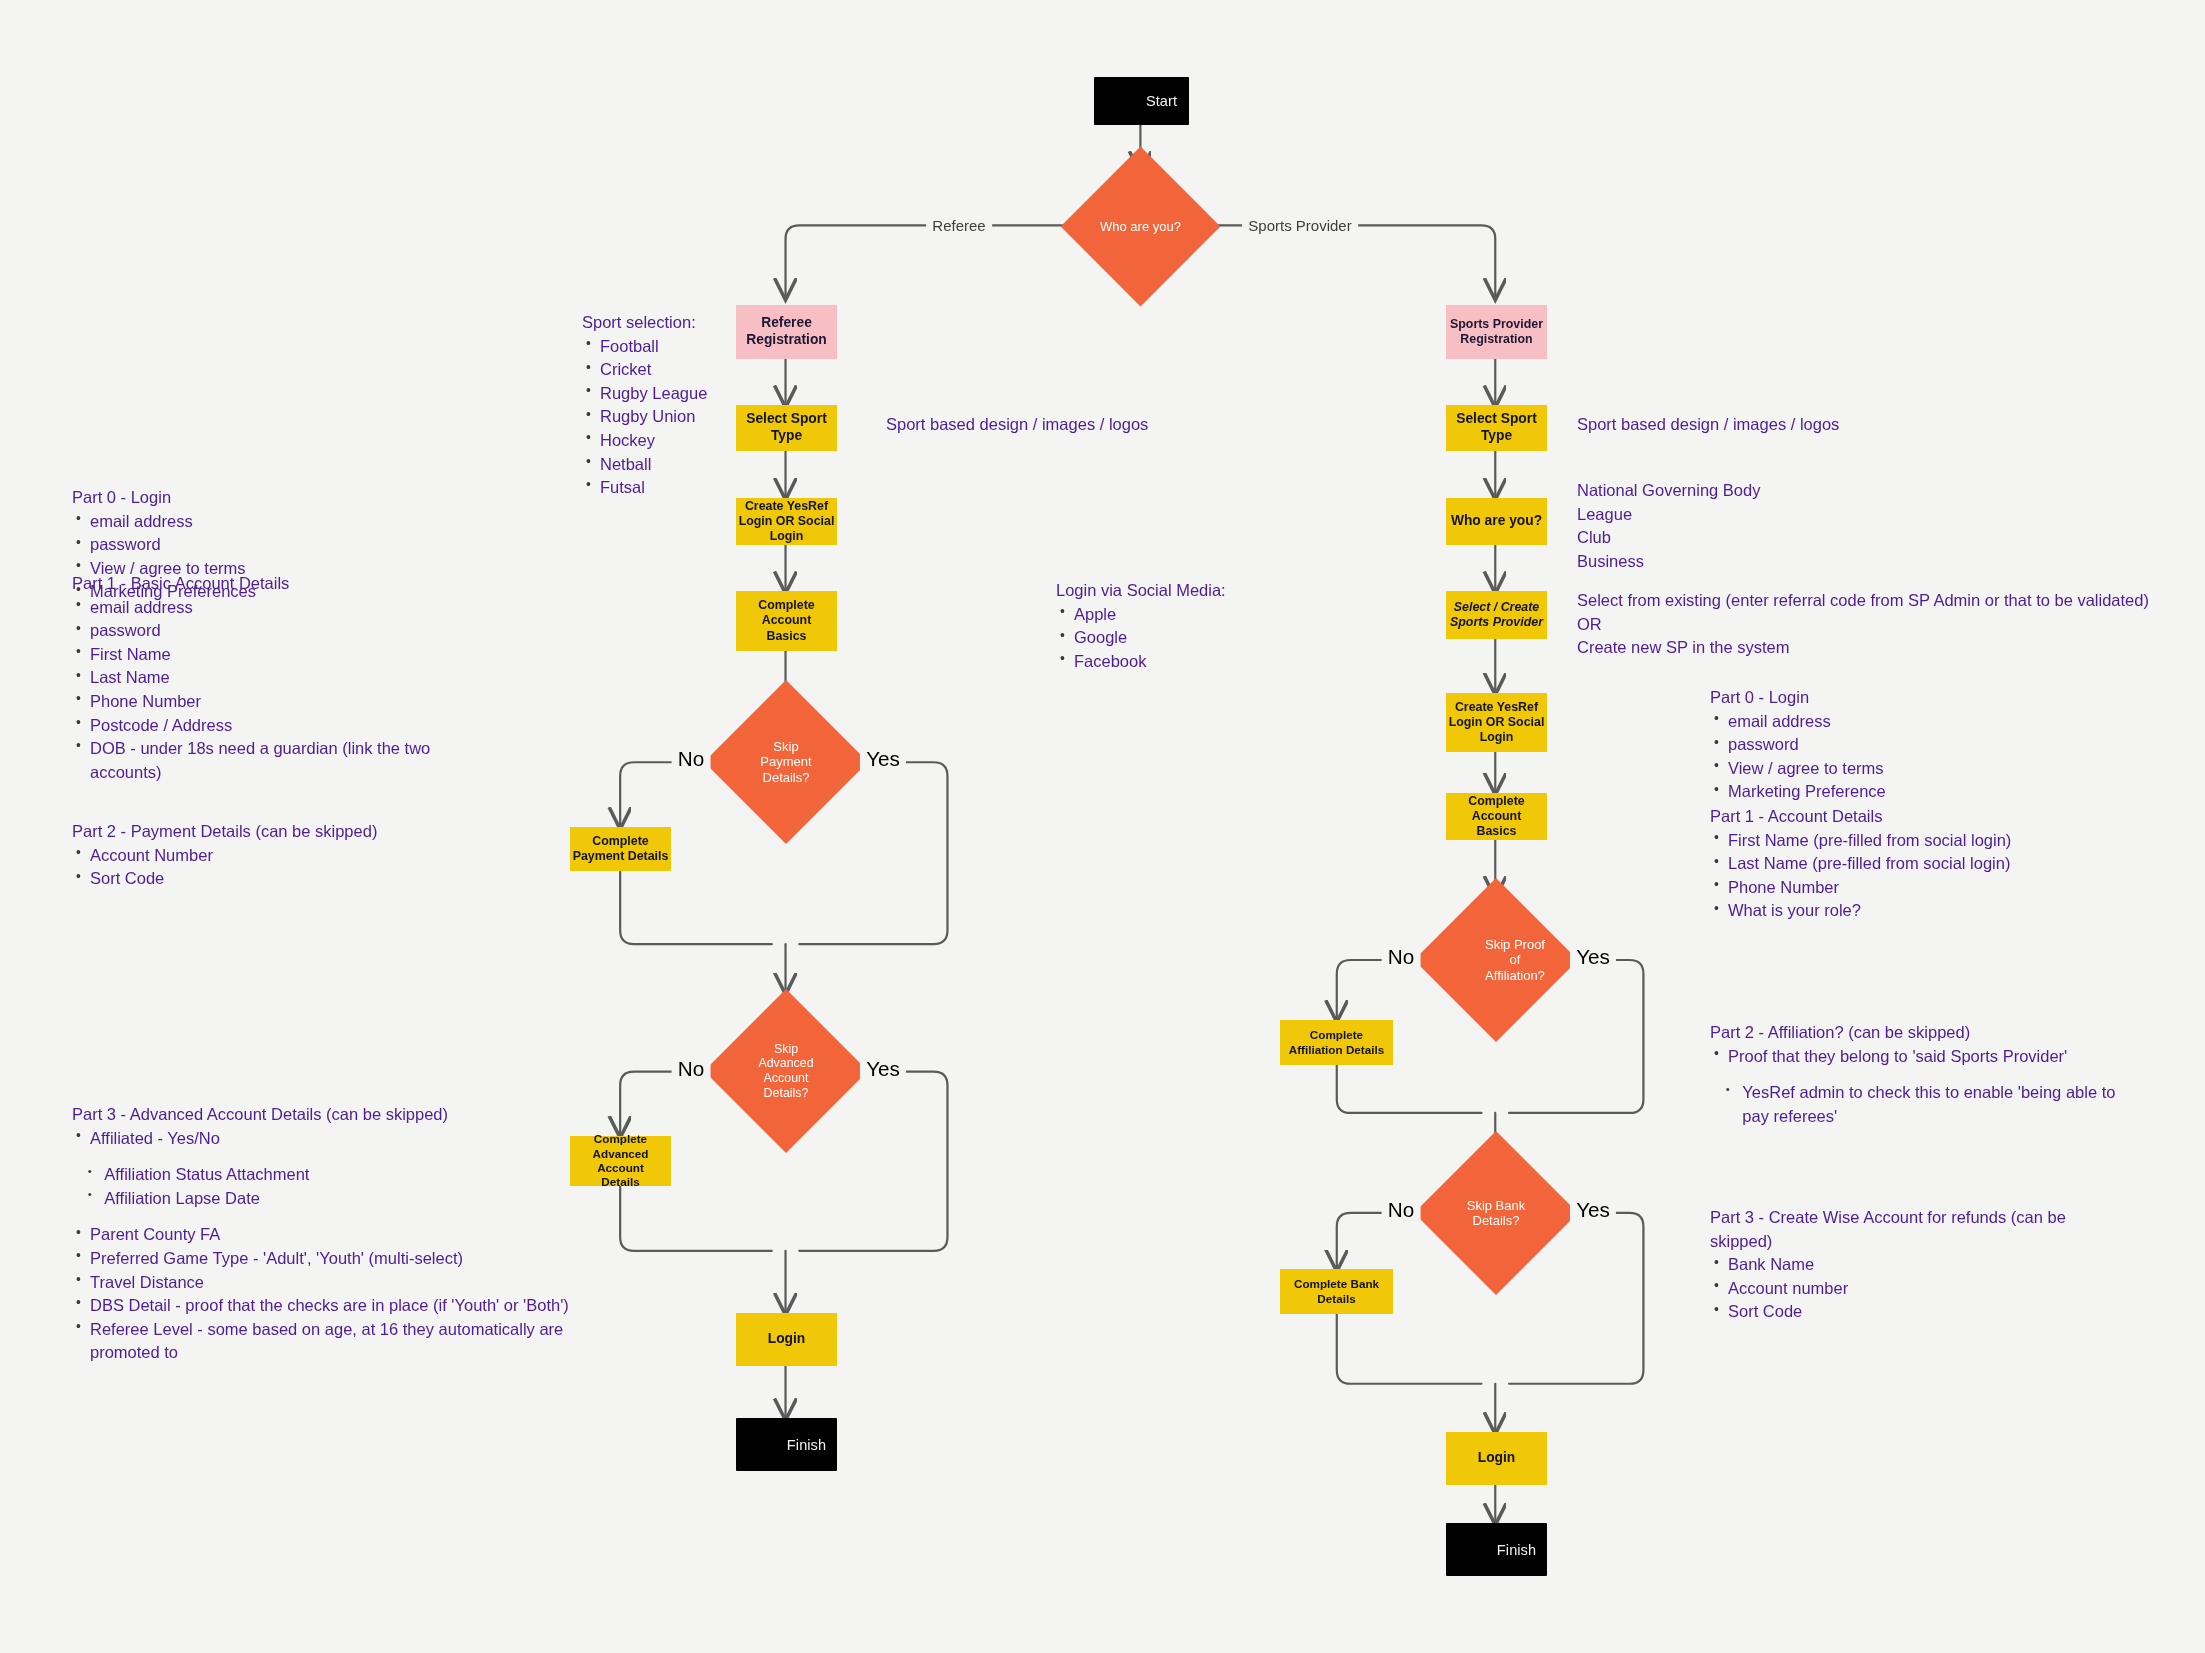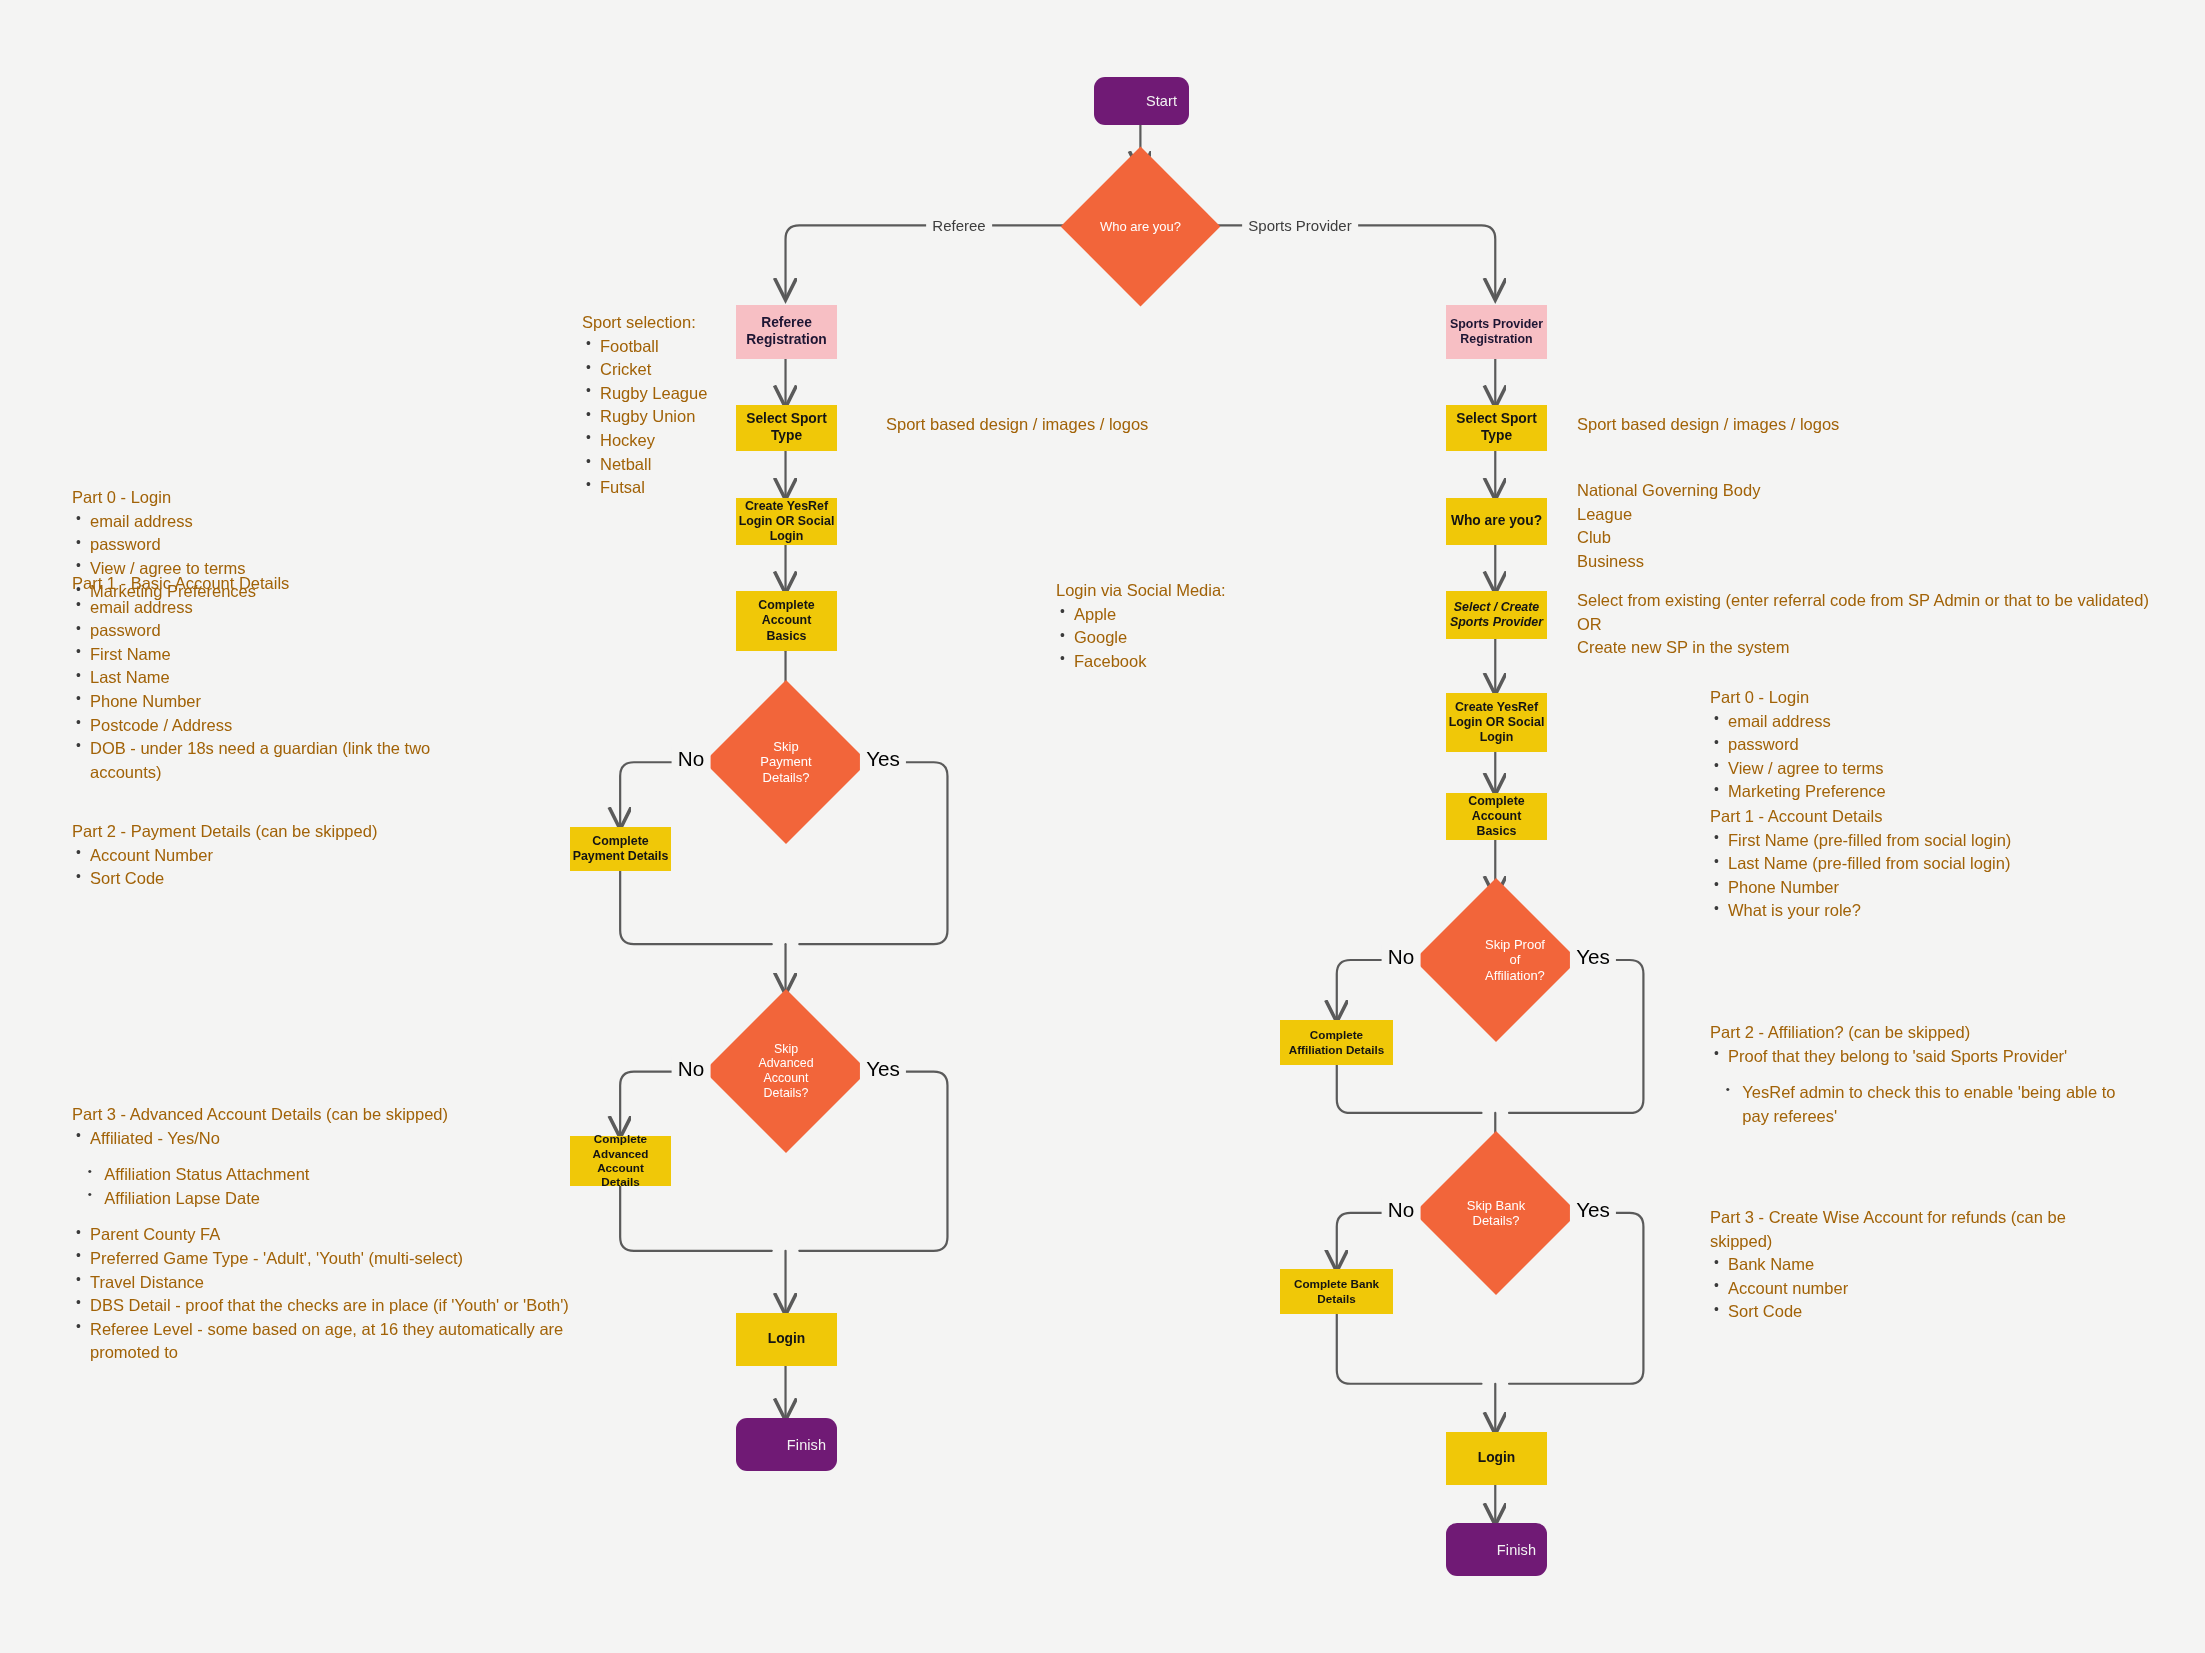--- a/index.html
+++ b/index.html
@@ -10,21 +10,21 @@
     overflow:hidden;
     position:relative;
   }
   #stage{position:absolute;inset:0;width:2205px;height:1654px;}
   svg#wires{position:absolute;left:0;top:0;width:2205px;height:1654px;pointer-events:none;}
 
   
   .node{position:absolute;box-sizing:border-box;display:flex;align-items:center;justify-content:center;text-align:center;}
 
   .n-term{
-    background:#701a75;color:#f2f2f2;border-radius:11px;
+    background:#000000;color:#f2f2f2;border-radius:1px;
     font-size:14.5px;letter-spacing:0.1px;padding-left:40px;
   }
   .n-pink{
     background:#f7bfc4;color:#1d1533;
     font-size:13.8px;font-weight:bold;line-height:1.22;
   }
   .n-yellow{
     background:#f0c808;color:#141414;
     font-size:13.8px;font-weight:bold;line-height:1.22;
   }
@@ -43,21 +43,21 @@
 
   
   .edge-label{
     position:absolute;color:#3d3d3d;font-size:15px;
     background:#f4f4f3;padding:0 6.2px;white-space:nowrap;
     transform:translate(-50%,-50%);
   }
   .edge-label.yn{font-size:20.7px;color:#000000;}
 
   
-  .note{position:absolute;color:#a16207;font-size:16.5px;line-height:1.43;}
+  .note{position:absolute;color:#4c1d95;font-size:16.5px;line-height:1.43;}
   .note .hd{display:block;}
   .note ul{margin:0;padding:0;list-style:none;}
   .note ul li{
     position:relative;padding-left:18px;margin:0;
   }
   .note ul li::before{
     content:"\2022";position:absolute;left:4.1px;top:-0.7px;font-size:13.8px;color:#3a3a3a;
   }
   .note ul ul{margin:13px;}
   .note ul ul li{padding-left:19.3px;}

